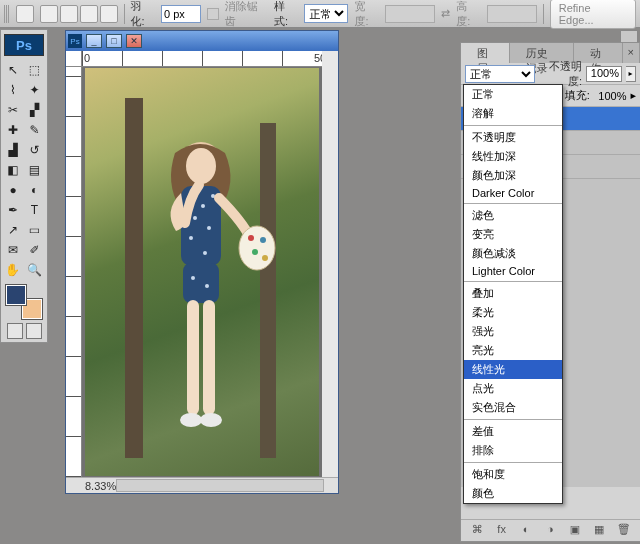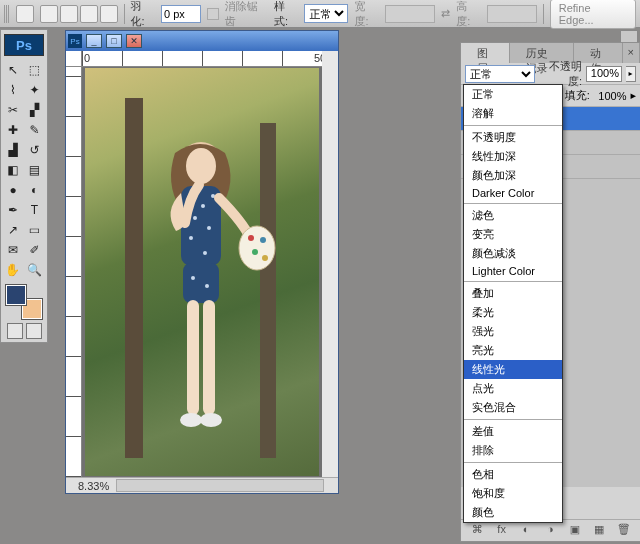--- a/index.html
+++ b/index.html
@@ -32,21 +32,21 @@
 .doc .tbar .wb{width:16px;height:14px;border:1px solid #356;background:linear-gradient(#cfe3ff,#9dbff0);color:#234;font-size:9px;display:flex;align-items:center;justify-content:center}
 .doc .tbar .wb:last-child{background:linear-gradient(#f2a399,#d96a5c)}
 .doc .rulerc{position:absolute;top:20px;left:0;width:16px;height:16px;background:#fff;border-right:1px solid #888;border-bottom:1px solid #888}
 .doc .rulerh{position:absolute;top:20px;left:16px;right:16px;height:16px;background:#fff;border-bottom:1px solid #888;background-image:repeating-linear-gradient(90deg,#555 0 1px,transparent 1px 40px);font-size:8px;color:#333;overflow:hidden}
 .doc .rulerh span{position:absolute;top:1px}
 .doc .rulerv{position:absolute;top:36px;left:0;bottom:16px;width:16px;background:#fff;border-right:1px solid #888;background-image:repeating-linear-gradient(0deg,#555 0 1px,transparent 1px 40px)}
 .doc .canvas{position:absolute;top:36px;left:16px;right:16px;bottom:16px;background:#717171;overflow:hidden;display:flex;align-items:center;justify-content:center}
 .doc .img{width:234px;height:408px;background:linear-gradient(160deg,#d0c07c 0%,#a6b068 20%,#5e7a3e 42%,#4a6a38 60%,#6b8250 80%,#556b3c 100%)}
 .doc .img svg{display:block}
 .doc .sbar{position:absolute;bottom:0;left:0;right:0;height:16px;background:#e0e0e0;border-top:1px solid #aaa;display:flex;align-items:center;font-size:10px;color:#333}
-.doc .sbar .zm{width:48px;padding-left:12px}
+.doc .sbar .zm{width:48px;padding-left:19px}
 .doc .sbar .scroll{flex:1;height:13px;background:#d0d0d0;border:1px solid #aaa;margin:0 14px 0 2px}
 .side-tabs{position:absolute;top:30px;right:2px;width:18px;display:flex;flex-direction:column;gap:6px}
 .side-tabs div{width:18px;height:18px;background:#c8c8c8;border:1px solid #888}
 .layers{position:absolute;top:42px;right:0;width:180px;height:500px;background:#d4d4d4;border:1px solid #8f8f8f;border-right:none}
 .layers .tabs{height:20px;display:flex;background:#b8b8b8;font-size:11px}
 .layers .tabs div{padding:3px 16px;border-right:1px solid #999;color:#444}
 .layers .tabs .act{background:#d4d4d4}
 .layers .tabs .x{margin-left:auto;padding:3px 5px}
 .layers .row1{height:22px;display:flex;align-items:center;padding:0 4px;gap:4px;border-bottom:1px solid #b0b0b0}
 .layers .row1 select{flex:0 0 70px;height:18px;border:1px solid #7a9ac9;background:#fff;font-size:11px}
@@ -262,16 +262,15 @@
     <div class="it">柔光</div>
     <div class="it">强光</div>
     <div class="it">亮光</div>
     <div class="it sel">线性光</div>
     <div class="it">点光</div>
     <div class="it">实色混合</div>
     <hr>
     <div class="it">差值</div>
     <div class="it">排除</div>
     <hr>
-    <div class="it">色相</div>
     <div class="it">饱和度</div>
     <div class="it">颜色</div>
   </div>
 
 </body></html>

